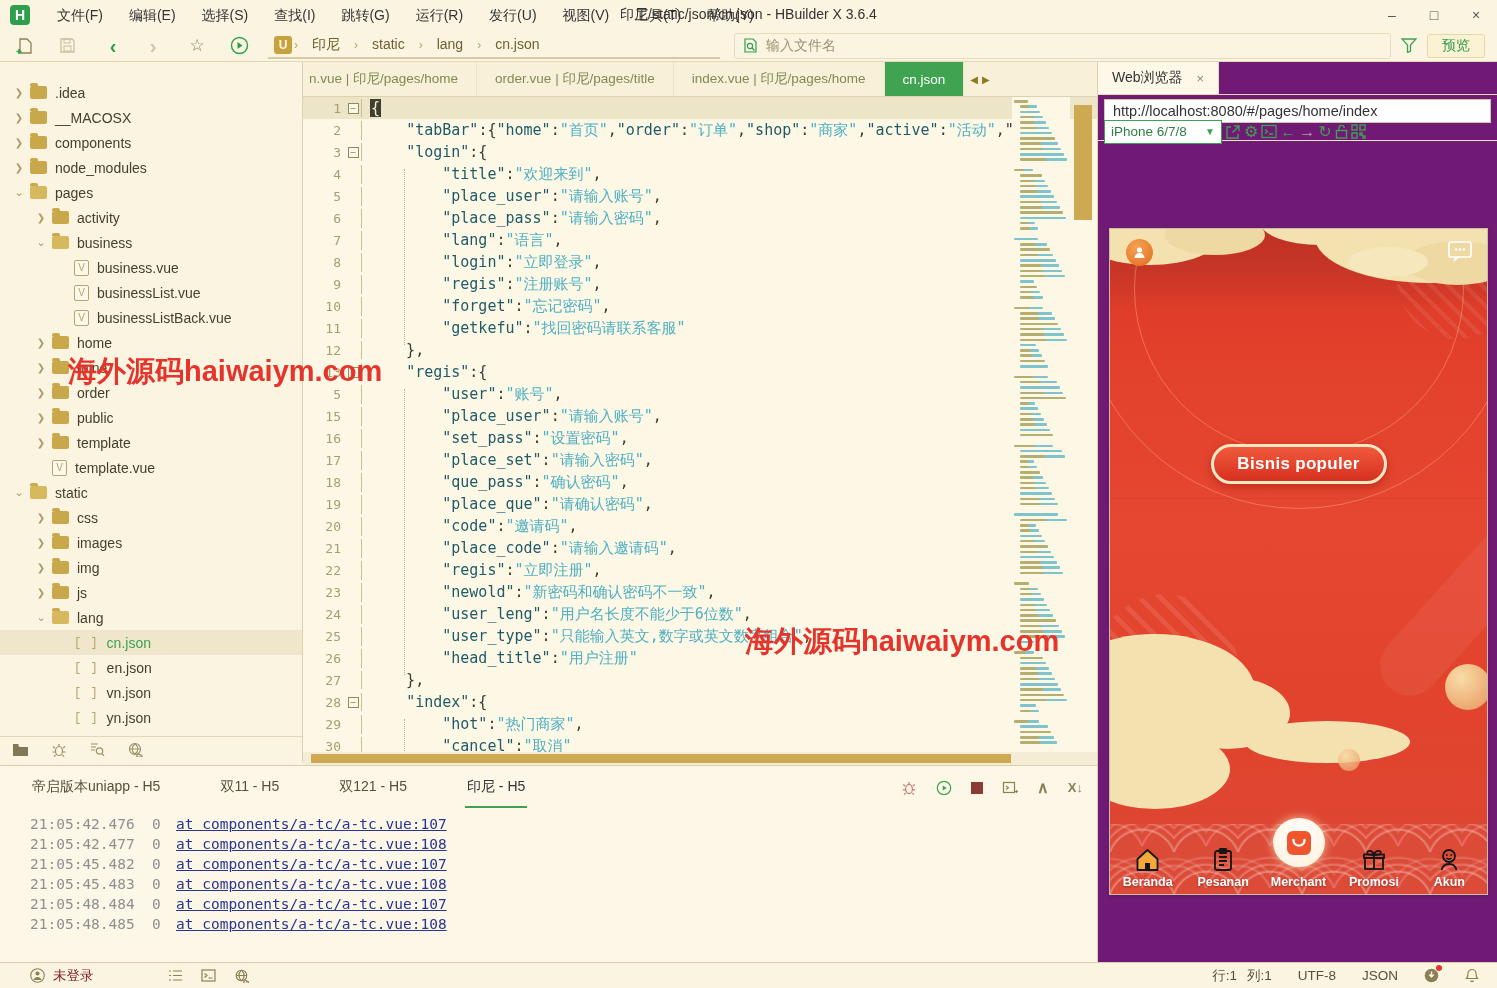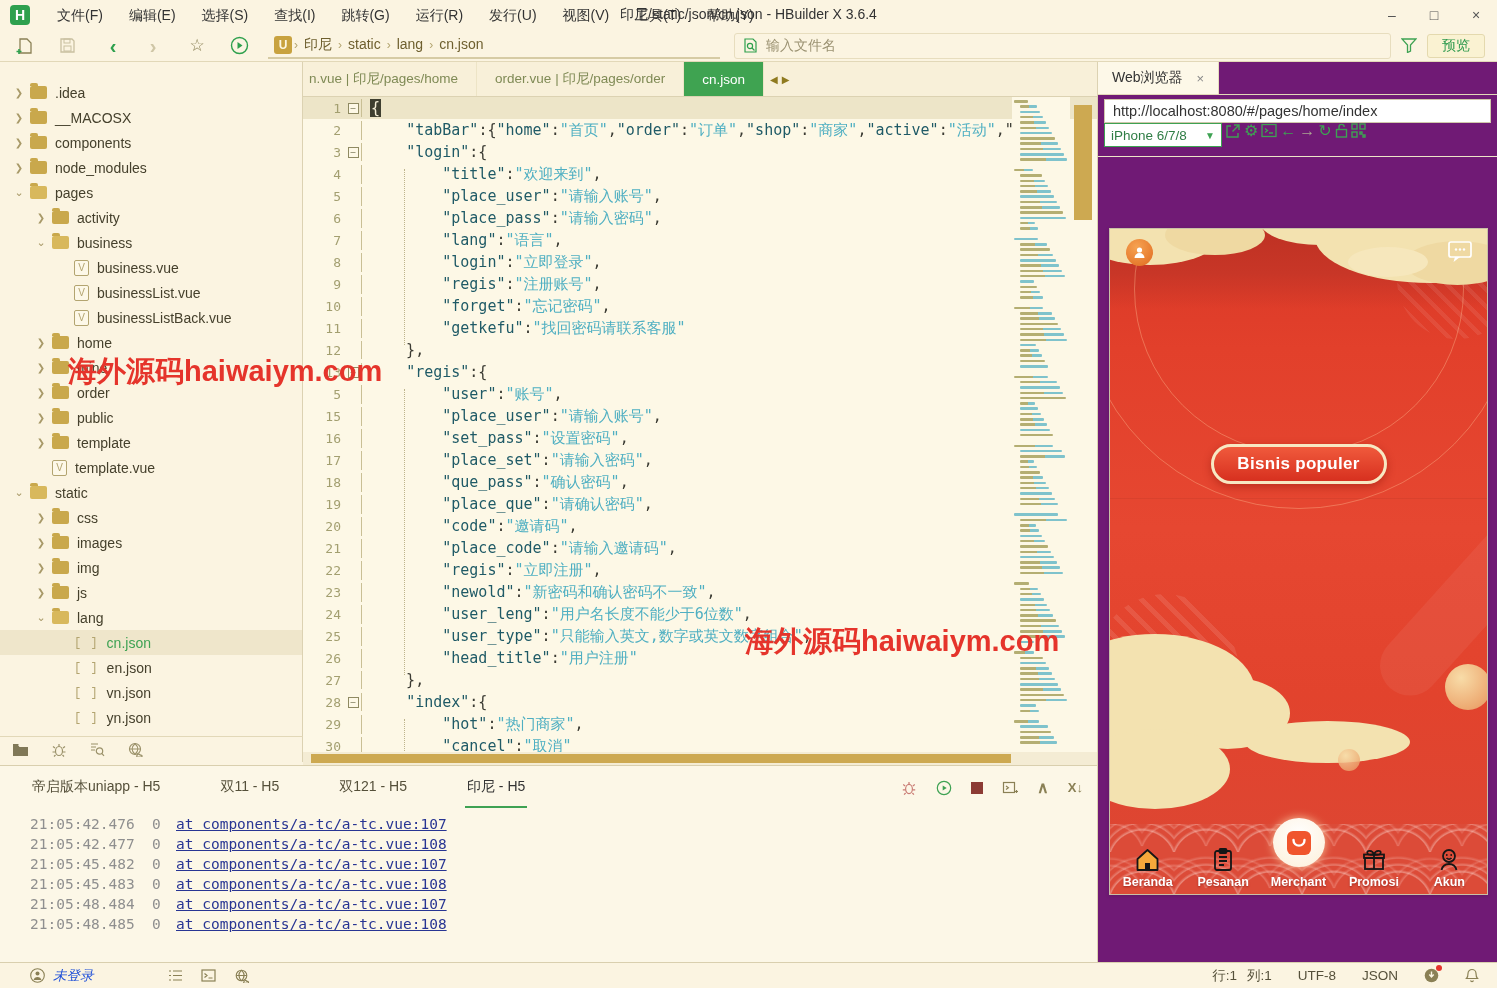--- a/index.html
+++ b/index.html
@@ -21,21 +21,21 @@
 
   
   #toolbar { position:absolute; left:0; top:30px; width:1497px; height:32px; background:#FBF4E1;
     border-bottom:1px solid #E2D8B8; display:flex; align-items:center; }
   .tb-icon { width:30px; height:24px; display:flex; align-items:center; justify-content:center; }
   .chev { font-size:20px; font-weight:bold; line-height:20px; }
   #breadcrumb-box { margin-left:14px; width:452px; height:26px; border-bottom:2px solid #D6CBA4;
     display:flex; align-items:center; padding:0 6px; }
   .u-logo { width:18px; height:18px; background:#C8A23F; border-radius:3px; color:#FDF7E3;
     font-size:12px; font-weight:bold; display:flex; align-items:center; justify-content:center; }
-  .crumb { font-size:14px; color:#6E5F2E; margin:0 4px; }
+  .crumb { font-size:14px; color:#6E5F2E; margin:0 12px; }
   .crumb-sep { color:#B4A671; font-size:12px; margin:0 2px; }
   #file-search { margin-left:14px; flex:1; height:26px; border:1px solid #E7DDBE; border-radius:3px;
     display:flex; align-items:center; padding:0 8px; background:#FBF4E1; }
   #file-search .ph { color:#9B9272; font-size:14px; margin-left:8px; }
   #funnel { margin:0 10px; }
   #preview-btn { width:58px; height:24px; margin-right:12px; background:#FAF2D2; border:1px solid #E4D9AE;
     border-radius:3px; color:#2E9A4E; font-size:14px; display:flex; align-items:center; justify-content:center; }
 
   
   #sidebar { position:absolute; left:0; top:62px; width:303px; height:674px; background:#FBF4E1;
@@ -102,21 +102,21 @@
   
   #rightpanel { position:absolute; left:1097px; top:62px; width:400px; height:900px; background:#701a75;
     border-left:1px solid #DCD2B2; }
   #wb-tabrow { height:33px; border-bottom:1px solid #E2D8B8; display:flex; align-items:stretch; }
   .wb-tab { padding:0 14px; display:flex; align-items:center; gap:14px; font-size:14px; color:#333;
     border-right:1px solid #E6DCBE; background:#FDF8E8; }
   .wb-close { color:#888; font-size:13px; }
   #urlbar { margin:4px 6px 0 6px; height:24px; background:#FFFFFF; border:1px solid #CFC7AB;
     font-size:14.5px; color:#333; display:flex; align-items:center; padding-left:8px;
     font-family:"Liberation Sans", sans-serif; white-space:nowrap; overflow:hidden;}
-  #devicebar { height:34px; display:flex; padding-left:6px; gap:3px; border-bottom:1px solid #EDE4C8;}
+  #devicebar { height:18px; display:flex; align-items:center; padding-left:6px; gap:3px; border-bottom:1px solid #EDE4C8;}
   #device-select { width:118px; height:24px; border:1px solid #3EA253; background:#fff; color:#2F7D45;
     font-size:13.5px; display:flex; align-items:center; justify-content:space-between; padding:0 6px; }
   #device-select .caret { color:#3EA253; font-size:10px; }
   .dev-ico { font-size:16px; color:#3EA253; line-height:16px; }
   .dev-ico.dim { color:#ABA693; }
 
   
   #phone { position:absolute; left:11px; top:166px; width:379px; height:667px; border:1px solid #C9C0A6;
     background:linear-gradient(180deg,#D93827 0%,#E2402B 18%,#E64731 45%,#E2432D 70%,#DC4734 100%);
     overflow:hidden; box-shadow:0 1px 4px rgba(0,0,0,.15); }
@@ -158,21 +158,21 @@
   .nav-label { color:#fff; font-size:12.5px; font-weight:bold; text-shadow:0 1px 2px rgba(100,10,5,.5); margin-top:2px;}
   .merch-circle { width:52px; height:52px; border-radius:50%; background:radial-gradient(circle at 50% 35%, #FFFFFF, #FDEFD8);
     display:flex; align-items:center; justify-content:center; margin-bottom:0px;
     box-shadow:0 0 10px rgba(255,225,180,.8); position:relative; top:-6px; }
   .nav-item .iconbox { height:28px; display:flex; align-items:flex-end; }
 
   
   #statusbar { position:absolute; left:0; top:962px; width:1497px; height:26px; background:#FBF4E1;
     border-top:1px solid #D9CFAE; display:flex; align-items:center; font-size:13.5px; color:#55503A; }
   #status-left { display:flex; align-items:center; gap:8px; margin-left:30px; }
-  #login-label { color:#1d4ed8;font-style:italic; }
+  #login-label { color:#7f1d1d; }
   .sb-icons { display:flex; gap:18px; margin-left:66px; align-items:center; }
   #status-right { margin-left:auto; display:flex; align-items:center; gap:26px; margin-right:18px; }
   .upd-wrap { position:relative; }
   .upd-dot { position:absolute; right:-3px; top:-3px; width:6px; height:6px; border-radius:50%; background:#E5342B; }
 
   
   .watermark { position:absolute; color:#E5342B; font-weight:bold; font-size:29px; white-space:nowrap;
     z-index:50; letter-spacing:0px; }
 
   svg { display:block; }
@@ -408,21 +408,22 @@
           <circle cx="8" cy="7" r="5.5"></circle>
           <path d="M2.5 7h11M8 1.5c-4 4-4 7 0 11M8 1.5c4 4 4 7 0 11"></path>
           <path d="M10 13.5c.2-1.8 3-1.8 3.2-.4 1.8-.4 2.4 1.2 1.2 1.9H10.5c-1-.3-1-1.2-.5-1.5z" fill="#FBF4E1"></path>
         </svg>
       </span>
   </div>
 
   <div id="editor">
     <div id="tabbar">
         <div class="etab first">n.vue | 印尼/pages/home</div>
-        <div class="etab">order.vue | 印尼/pages/order</div>
+        <div class="etab">order.vue | 印尼/pages/title</div>
+        <div class="etab">index.vue | 印尼/pages/home</div>
         <div class="etab active">cn.json</div>
         <div class="tab-arrows">
           <span style="font-size: 10px;">◀</span>
           <span style="font-size: 10px;">▶</span>
         </div>
       </div>
     <div id="code-wrap">
       <div class="indent-guide" style="top:72px; height:176px"></div>
       <div class="indent-guide" style="top:292px; height:286px"></div>
       <div class="indent-guide" style="top:622px; height:40px"></div>

